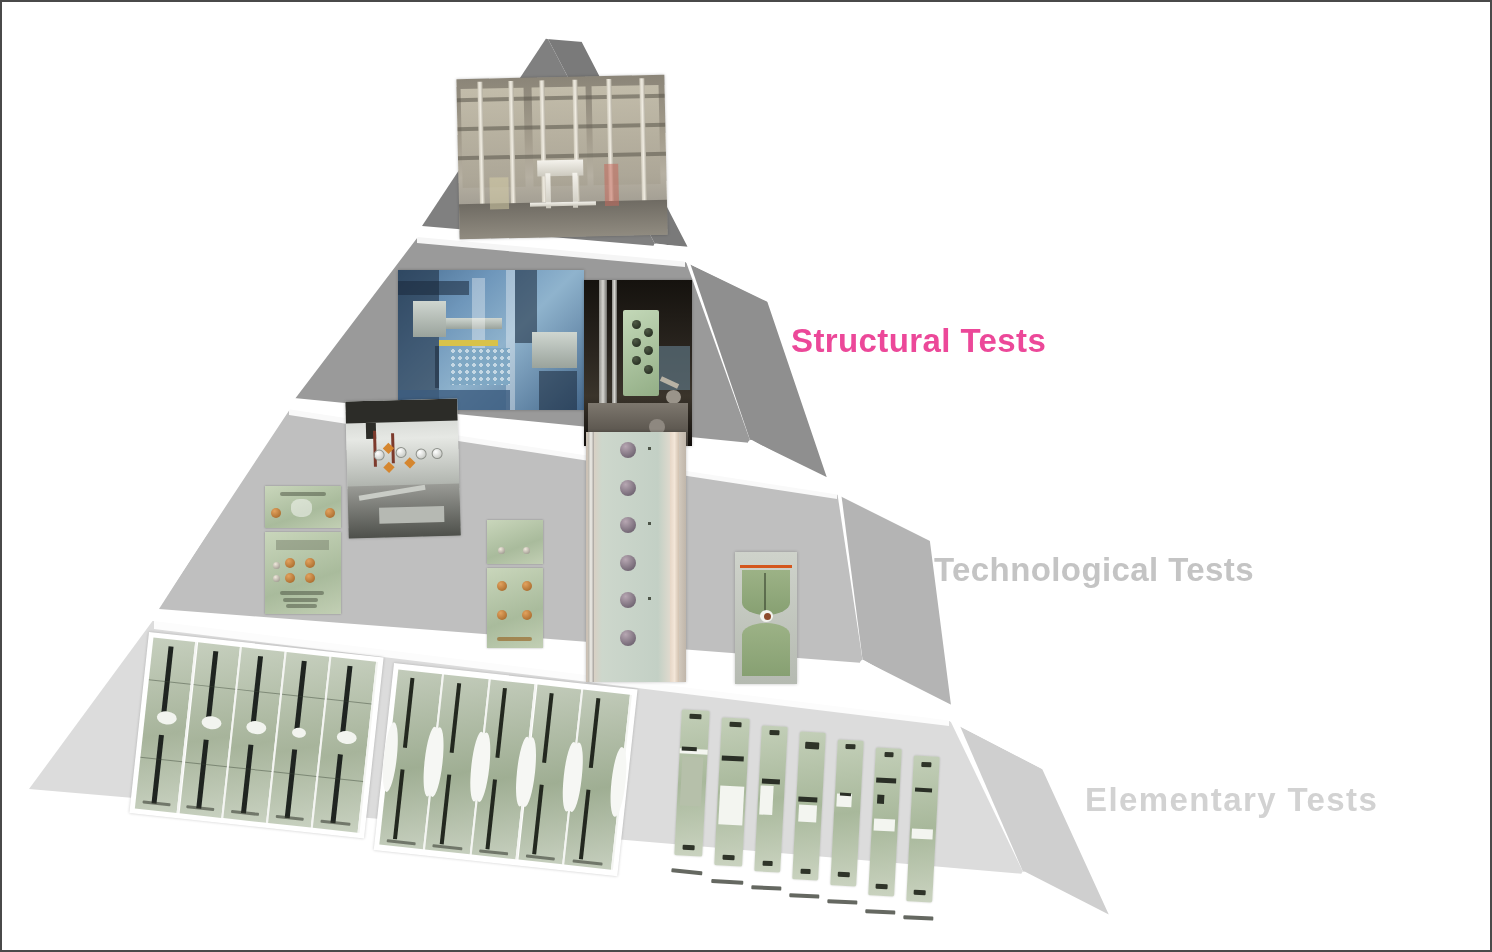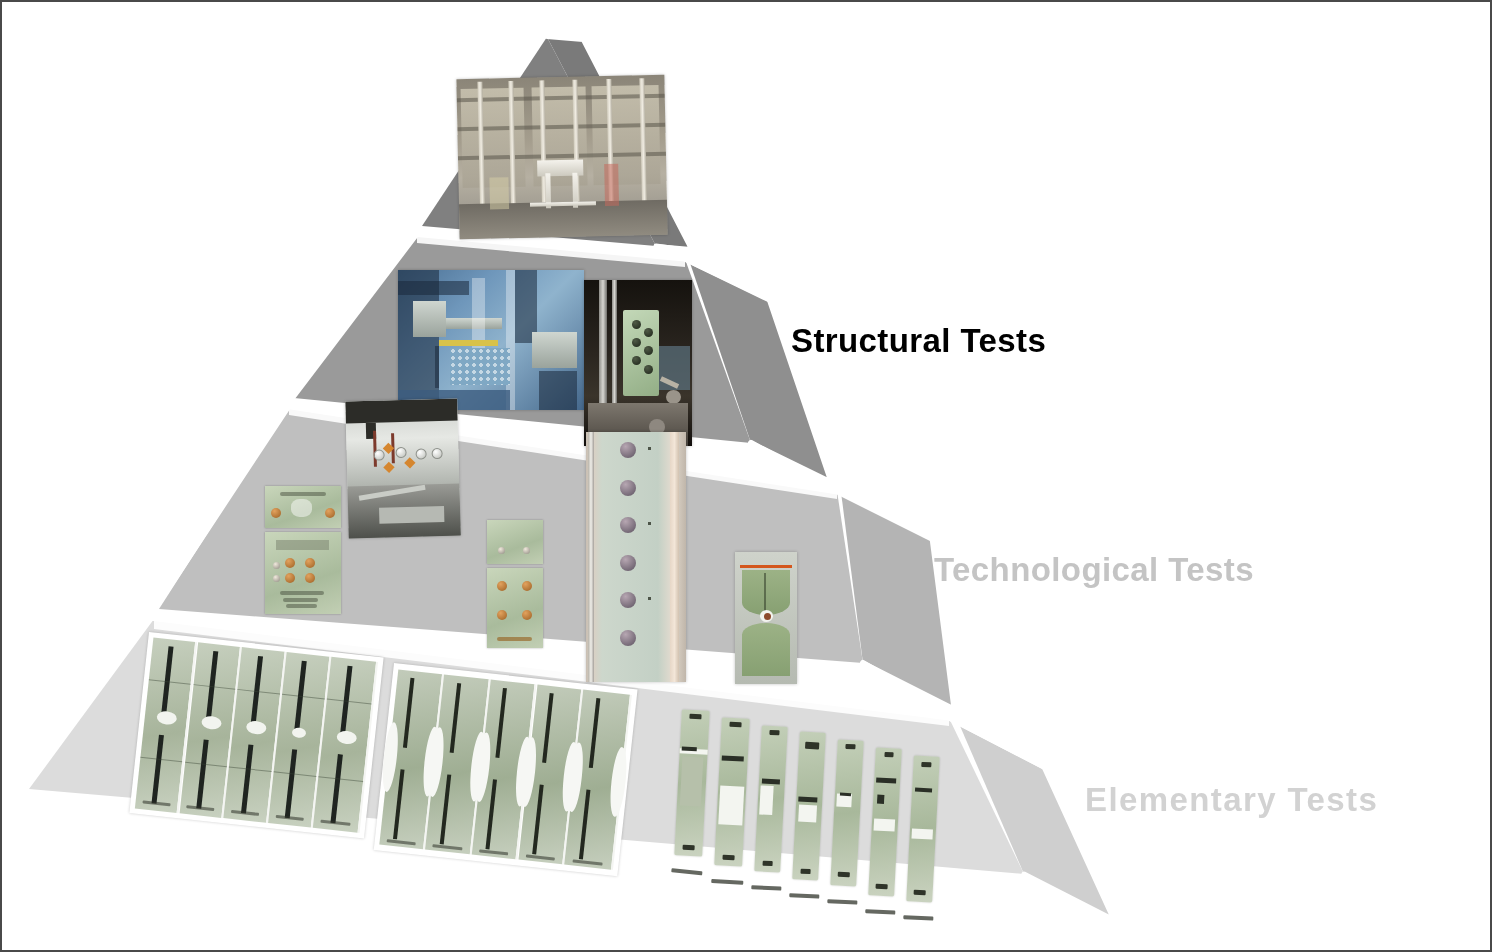--- a/index.html
+++ b/index.html
@@ -213,21 +213,21 @@
     font-weight:bold;
     white-space:nowrap;
     letter-spacing:.4px;
   }
   #label-fatigue{
     left:665px;top:116px;
     font-size:33px;color:#808080;
   }
   #label-structural{
     left:789px;top:320px;
-    font-size:33px;color:#000000;
+    font-size:33px;color:#ec4899;
   }
   #label-technological{
     left:932px;top:549px;
     font-size:33px;color:#c4c4c4;
   }
   #label-elementary{
     left:1083px;top:779px;
     font-size:33px;color:#d2d2d2;letter-spacing:1.4px;
   }
 </style>

